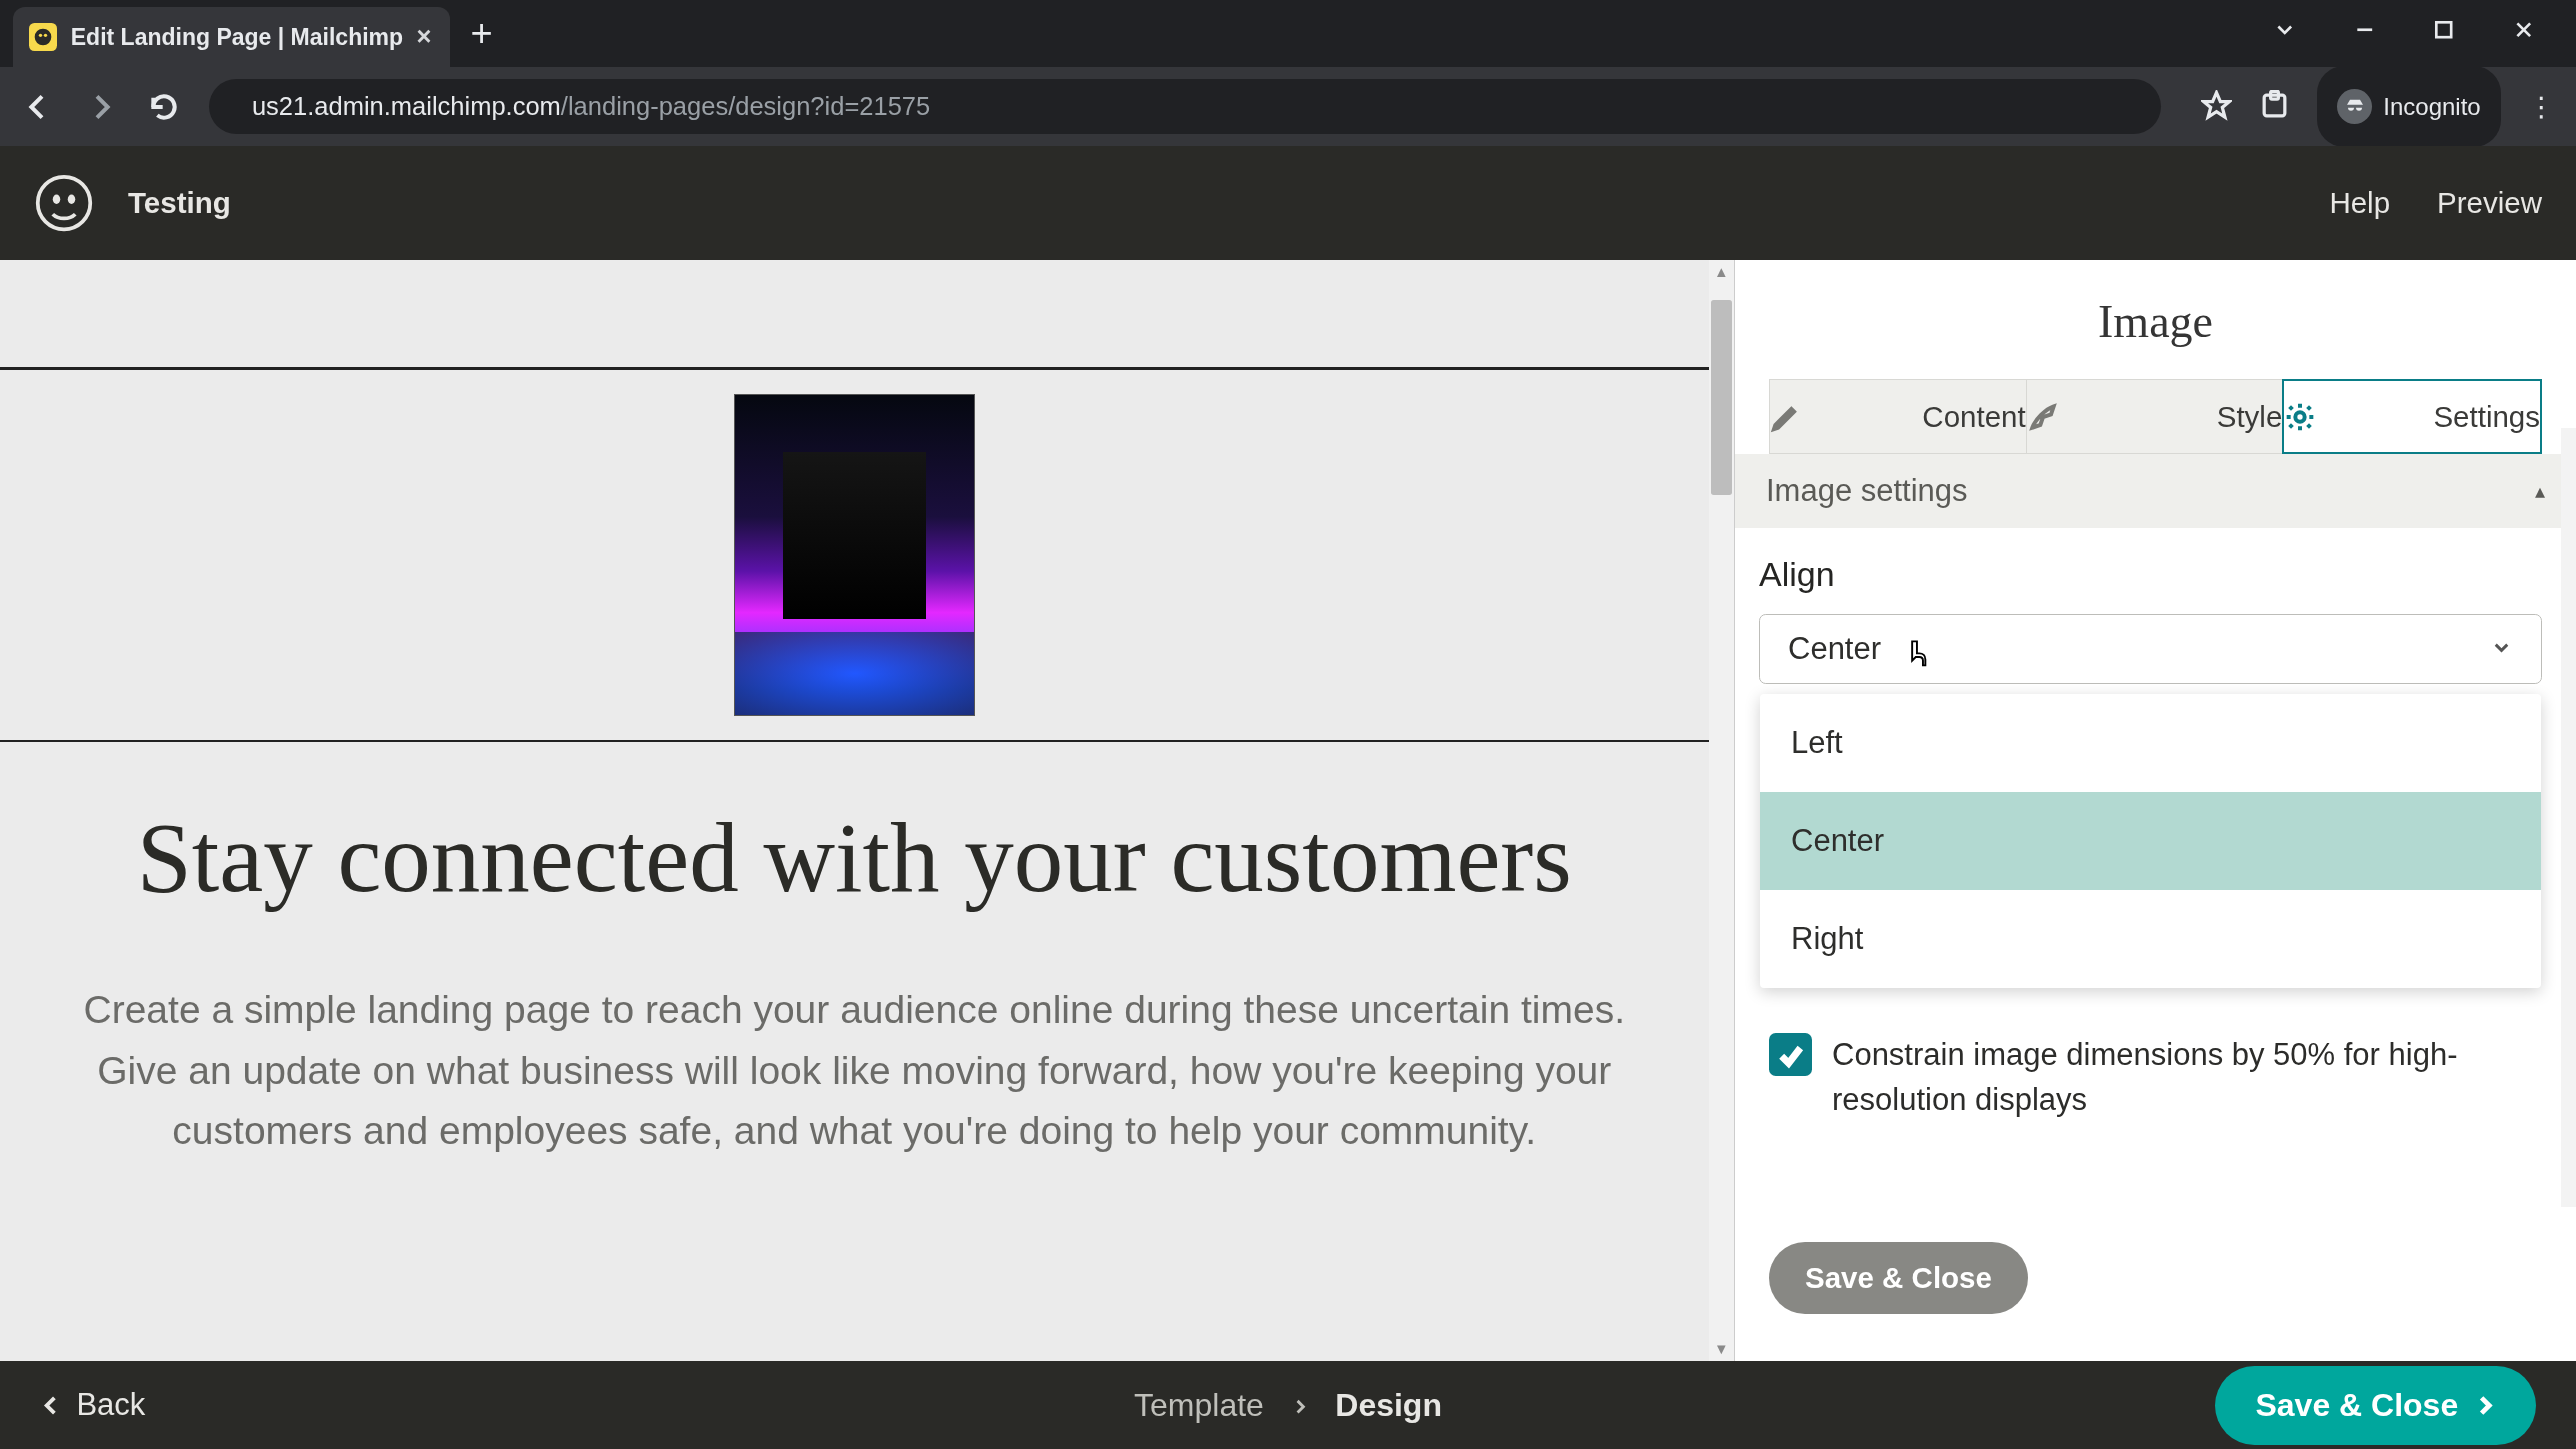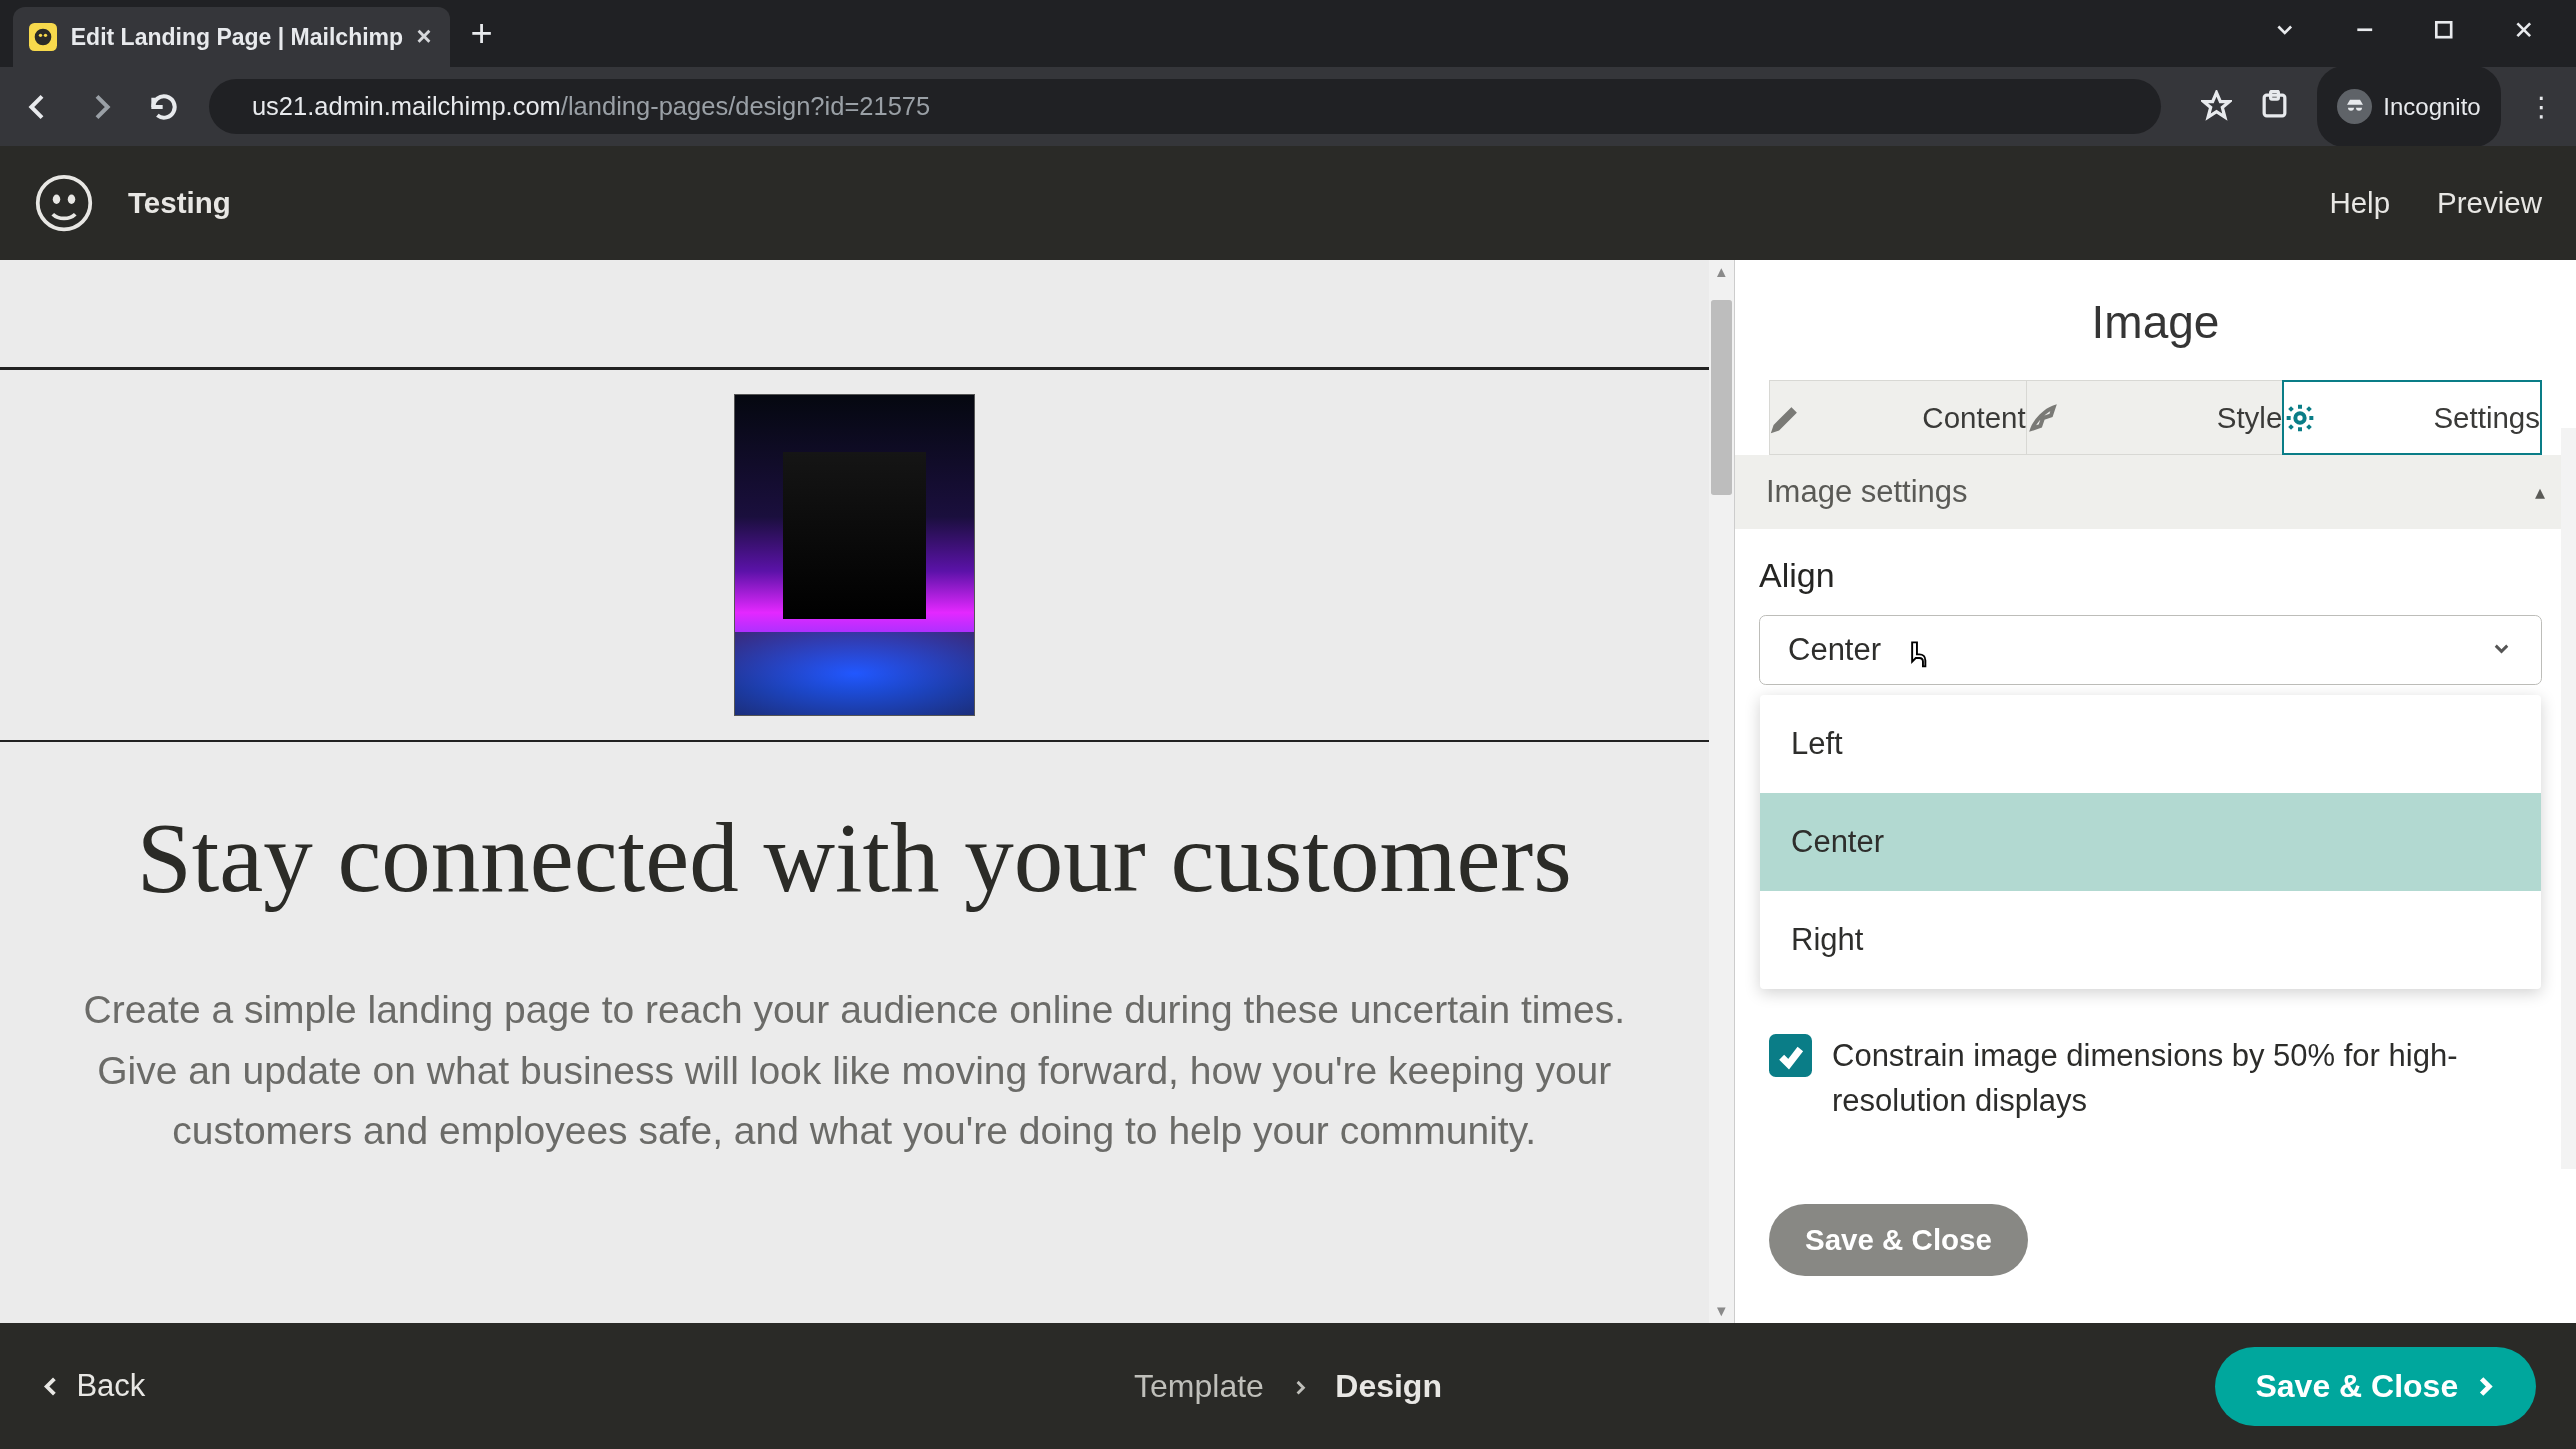--- a/index.html
+++ b/index.html
@@ -57,21 +57,21 @@
   .image-thumb::before { content:""; position:absolute; left:20%; right:20%; top:18%; bottom:30%; background: linear-gradient(#151515,#000); }
   .image-thumb::after { content:""; position:absolute; left:0; right:0; bottom:0; height:26%; background: radial-gradient(ellipse at center, rgba(30,90,255,0.9), rgba(30,40,90,0.8)); }
 
   .hero-title { font-family: Georgia, 'Times New Roman', serif; font-size: 99px; font-weight: 500; color: #2b2b27; text-align: center; padding: 54px 54px 0; line-height: 1.25; }
   .hero-desc  { font-size: 39px; color: #6b6b68; text-align: center; padding: 60px 40px 0; line-height: 1.55; }
 
   
   .panel { width: 842px; background: #fff; display: flex; flex-direction: column; border-left: 0.7px solid #ccc; position: relative; }
   .panel-scroll-gutter { position:absolute; right:0; top:168px; bottom:154px; width:14.8px; background:#f3f3f3; }
 
-  .panel-title { text-align: center; font-size: 46px; color: #353535; padding: 35px 0 31px; font-weight: 400; }
+  .panel-title { text-align: center; font-size: 46px; color: #353535; padding: 35px 0 31px; font-weight: 400; font-family: Liberation Serif, serif; }
   .tabs { display: flex; padding: 0 34px; gap: 0; }
   .tab-btn { flex: 1; height: 75px; background: #efefec; border: 1.3px solid #d8d8d4; display: flex; align-items: center; justify-content: space-between; gap: 16px; font-size: 29.5px; color: #3a3a38; }
   .tab-btn.middle { border-left: none; border-right: none; }
   .tab-btn.active { background: #fff; border: 2.7px solid #0a7d87; }
   .tab-btn svg { width: 32px; height: 32px; stroke: #7a7a76; fill: none; stroke-width: 3; }
   .tab-btn.active svg { stroke: #0a7d87; }
 
   .section-bar { background: #efefec; color: #5a5a56; font-size: 31px; padding: 19px 31px; margin-top: 0; display:flex; align-items:center; justify-content:space-between; }
   .section-bar .caret { font-size: 20px; }
 
@@ -91,21 +91,21 @@
 
   .checkbox-row { display: flex; gap: 20px; padding: 349px 40px 0 34px; } 
   .checkbox { width: 43px; height: 43px; border-radius: 6.7px; background: #0a7d87; display:flex; align-items:center; justify-content:center; flex-shrink:0; }
   .checkbox svg { width: 28px; height: 28px; stroke:#fff; stroke-width:6; fill:none; }
   .checkbox-label { font-size: 31px; color: #2c2c2a; line-height: 1.45; }
 
   .panel-footer { margin-top: auto; padding: 40px 0 47px 34px; }
   .btn-grey { display:inline-flex; align-items:center; height: 72px; padding: 0 36px; background:#888884; color:#fff; font-size:29.5px; font-weight:600; border-radius: 36px; }
 
   
-  .app-footer { height: 126px; background: #2a2a27; display: flex; align-items: center; padding: 0 40px; color: #e8e7e4; }
+  .app-footer { height: 88px; background: #2a2a27; display: flex; align-items: center; padding: 0 40px; color: #e8e7e4; }
   .back-link { display:flex; align-items:center; gap: 13.4px; font-size: 31px; }
   .back-link svg { width: 23px; height: 23px; stroke:#e8e7e4; fill:none; stroke-width:4; }
   .crumbs { position:absolute; left:50%; transform:translateX(-50%); display:flex; align-items:center; gap: 27px; font-size: 32px; }
   .crumbs .dim { color:#bfbfba; }
   .crumbs .sep svg { width:17.4px; height:17.4px; stroke:#bfbfba; fill:none; stroke-width:4; }
   .crumbs .strong { font-weight: 700; }
   .primary-btn { margin-left:auto; display:flex; align-items:center; gap: 14.8px; height: 79px; padding: 0 40px; background:#00a79d; color:#fff; font-size:32px; font-weight:700; border-radius: 40px; }
   .primary-btn svg { width:23px; height:23px; stroke:#fff; fill:none; stroke-width:5; }
 
   .rel { position: relative; }

